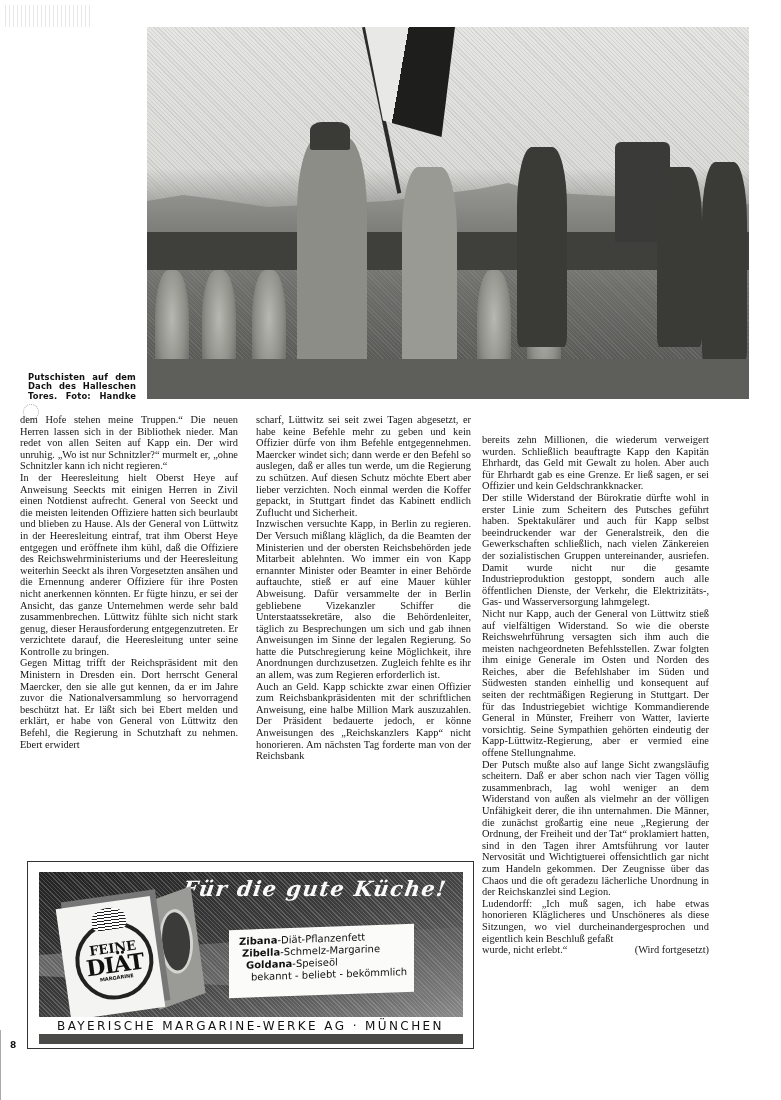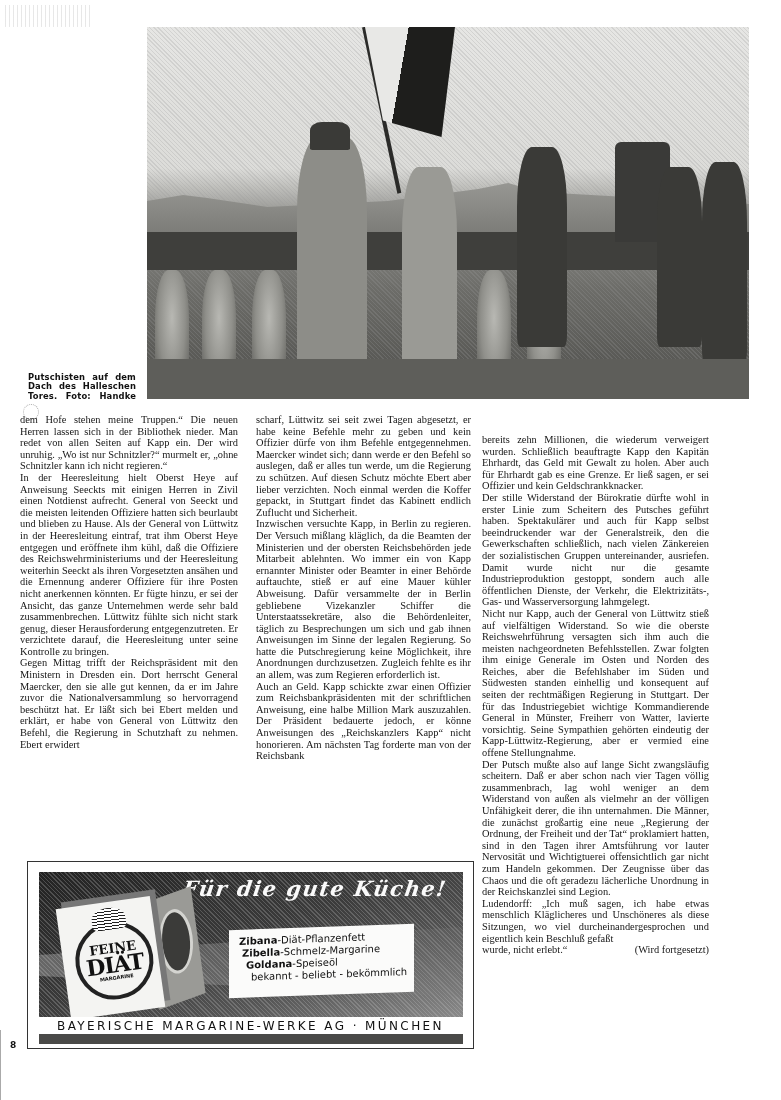--- a/index.html
+++ b/index.html
@@ -102,21 +102,21 @@
   <p>scharf, Lüttwitz sei seit zwei Tagen abgesetzt, er habe keine Befehle mehr zu geben und kein Offizier dürfe von ihm Befehle entgegennehmen. Maercker windet sich; dann werde er den Befehl so auslegen, daß er alles tun werde, um die Regierung zu schützen. Auf diesen Schutz möchte Ebert aber lieber verzichten. Noch einmal werden die Koffer gepackt, in Stuttgart findet das Kabinett endlich Zuflucht und Sicherheit.</p>
   <p>Inzwischen versuchte Kapp, in Berlin zu regieren. Der Versuch mißlang kläglich, da die Beamten der Ministerien und der obersten Reichsbehörden jede Mitarbeit ablehnten. Wo immer ein von Kapp ernannter Minister oder Beamter in einer Behörde auftauchte, stieß er auf eine Mauer kühler Abweisung. Dafür versammelte der in Berlin gebliebene Vizekanzler Schiffer die Unterstaatssekretäre, also die Behördenleiter, täglich zu Besprechungen um sich und gab ihnen Anweisungen im Sinne der legalen Regierung. So hatte die Putschregierung keine Möglichkeit, ihre Anordnungen durchzusetzen. Zugleich fehlte es ihr an allem, was zum Regieren erforderlich ist.</p>
   <p>Auch an Geld. Kapp schickte zwar einen Offizier zum Reichsbankpräsidenten mit der schriftlichen Anweisung, eine halbe Million Mark auszuzahlen. Der Präsident bedauerte jedoch, er könne Anweisungen des „Reichskanzlers Kapp“ nicht honorieren. Am nächsten Tag forderte man von der Reichsbank</p>
 </div>
 
 <div class="col col3">
   <p>bereits zehn Millionen, die wiederum verweigert wurden. Schließlich beauftragte Kapp den Kapitän Ehrhardt, das Geld mit Gewalt zu holen. Aber auch für Ehrhardt gab es eine Grenze. Er ließ sagen, er sei Offizier und kein Geldschrankknacker.</p>
   <p>Der stille Widerstand der Bürokratie dürfte wohl in erster Linie zum Scheitern des Putsches geführt haben. Spektakulärer und auch für Kapp selbst beeindruckender war der Generalstreik, den die Gewerkschaften schließlich, nach vielen Zänkereien der sozialistischen Gruppen untereinander, ausriefen. Damit wurde nicht nur die gesamte Industrieproduktion gestoppt, sondern auch alle öffentlichen Dienste, der Verkehr, die Elektrizitäts-, Gas- und Wasserversorgung lahmgelegt.</p>
   <p>Nicht nur Kapp, auch der General von Lüttwitz stieß auf vielfältigen Widerstand. So wie die oberste Reichswehrführung versagten sich ihm auch die meisten nachgeordneten Befehlsstellen. Zwar folgten ihm einige Generale im Osten und Norden des Reiches, aber die Befehlshaber im Süden und Südwesten standen einhellig und konsequent auf seiten der rechtmäßigen Regierung in Stuttgart. Der für das Industriegebiet wichtige Kommandierende General in Münster, Freiherr von Watter, lavierte vorsichtig. Seine Sympathien gehörten eindeutig der Kapp-Lüttwitz-Regierung, aber er vermied eine offene Stellungnahme.</p>
   <p>Der Putsch mußte also auf lange Sicht zwangsläufig scheitern. Daß er aber schon nach vier Tagen völlig zusammenbrach, lag wohl weniger an dem Widerstand von außen als vielmehr an der völligen Unfähigkeit derer, die ihn unternahmen. Die Männer, die zunächst großartig eine neue „Regierung der Ordnung, der Freiheit und der Tat“ proklamiert hatten, sind in den Tagen ihrer Amtsführung vor lauter Nervosität und Wichtigtuerei offensichtlich gar nicht zum Handeln gekommen. Der Zeugnisse über das Chaos und die oft geradezu lächerliche Unordnung in der Reichskanzlei sind Legion.</p>
-  <p>Ludendorff: „Ich muß sagen, ich habe etwas menschlich Kläglicheres und Unschöneres als diese Sitzungen, wo viel durcheinandergesprochen und eigentlich kein Beschluß gefaßt</p>
+  <p>Ludendorff: „Ich muß sagen, ich habe etwas honorieren Kläglicheres und Unschöneres als diese Sitzungen, wo viel durcheinandergesprochen und eigentlich kein Beschluß gefaßt</p>
   <div class="last-line">
     <span>wurde, nicht erlebt.“</span>
     <span class="ital">(Wird fortgesetzt)</span>
   </div>
 </div>
 
 <div class="ad">
   <div class="ad-panel">
     <div class="grain"></div>
     <div class="beam"></div>

